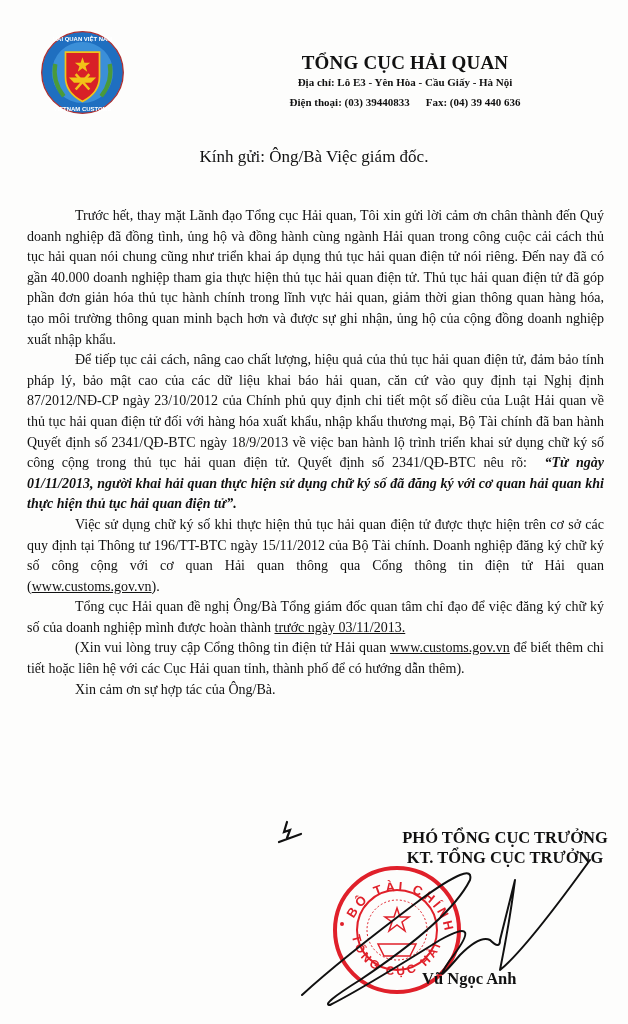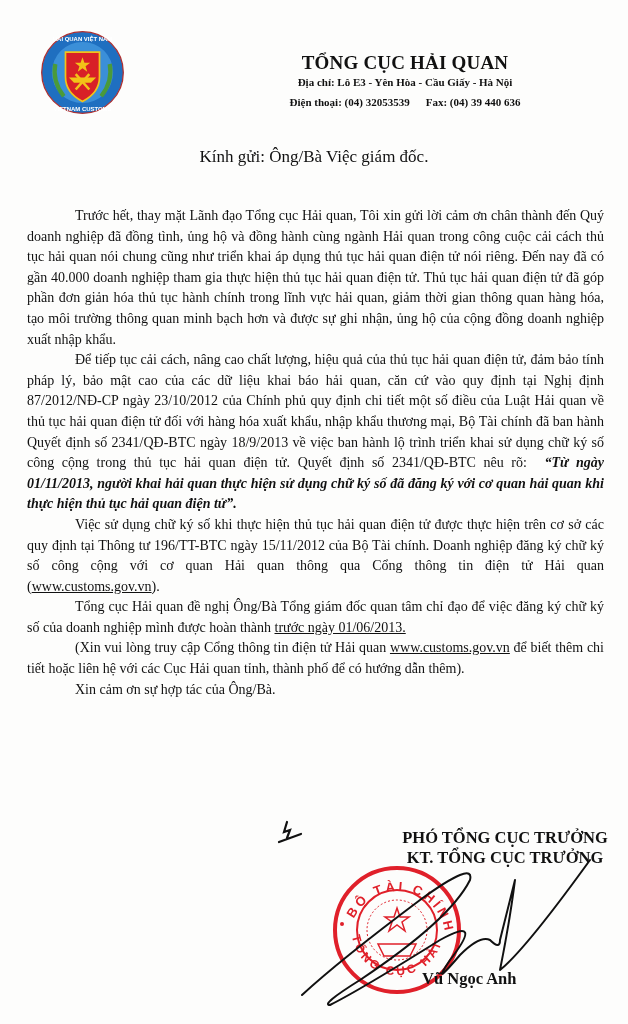--- a/index.html
+++ b/index.html
@@ -49,31 +49,31 @@
     <path d="M34 56 L66 56 L60 62 L40 62 Z" fill="#f2c318"></path>
     <path d="M42 52 L58 70 M58 52 L42 70" stroke="#f2c318" stroke-width="3"></path>
     <text x="50" y="13" font-size="7" fill="#ffffff" text-anchor="middle" font-family="Liberation Sans, sans-serif" font-weight="bold">HẢI QUAN VIỆT NAM</text>
     <text x="50" y="95" font-size="7" fill="#ffffff" text-anchor="middle" font-family="Liberation Sans, sans-serif" font-weight="bold">VIETNAM CUSTOMS</text>
   </svg>
 
   <div class="header">
     <div class="org">TỔNG CỤC HẢI QUAN</div>
     <div class="line">Địa chỉ: Lô E3 - Yên Hòa -  Cầu Giấy - Hà Nội</div>
     <div class="line phone">
-      <span>Điện thoại: (04) 32053539</span><span class="gap"></span><span>Fax: (04) 39 440 636</span>
+      <span>Điện thoại: (03) 39440833</span><span class="gap"></span><span>Fax: (04) 39 440 636</span>
     </div>
   </div>
 
   <div class="greeting">Kính gửi: Ông/Bà Việc giám đốc.</div>
 
   <div class="body">
     <p>Trước hết, thay mặt Lãnh đạo Tổng cục Hải quan, Tôi xin gửi lời cảm ơn chân thành đến Quý doanh nghiệp đã đồng tình, ủng hộ và đồng hành cùng ngành Hải quan trong công cuộc cải cách thủ tục hải quan nói chung cũng như triển khai áp dụng thủ tục hải quan điện tử nói riêng. Đến nay đã có gần 40.000 doanh nghiệp tham gia thực hiện thủ tục hải quan điện tử. Thủ tục hải quan điện tử đã góp phần đơn giản hóa thủ tục hành chính trong lĩnh vực hải quan, giảm thời gian thông quan hàng hóa, tạo môi trường thông quan minh bạch hơn và được sự ghi nhận, ủng hộ của cộng đồng doanh nghiệp xuất nhập khẩu.</p>
     <p><span>Để tiếp tục cải cách, nâng cao chất lượng, hiệu quả của thủ tục hải quan điện tử, đảm bảo tính pháp lý, bảo mật cao của các dữ liệu khai báo hải quan, căn cứ vào quy định tại Nghị định 87/2012/NĐ-CP ngày 23/10/2012 của Chính phủ quy định chi tiết một số điều của Luật Hải quan về thủ tục hải quan điện tử đối với hàng hóa xuất khẩu, nhập khẩu thương mại, Bộ Tài chính đã ban hành Quyết định số 2341/QĐ-BTC ngày 18/9/2013 về việc ban hành lộ trình triển khai sử dụng chữ ký số công cộng trong thủ tục hải quan điện tử. Quyết định số 2341/QĐ-BTC nêu rõ: </span><span class="q">“Từ  ngày 01/11/2013, người khai hải quan thực hiện sử dụng chữ ký số đã đăng ký với cơ quan hải quan khi thực hiện thủ tục hải quan điện tử”.</span></p>
     <p><span>Việc sử dụng chữ ký số khi thực hiện thủ tục hải quan điện tử được thực hiện trên cơ sở các quy định tại Thông tư 196/TT-BTC ngày 15/11/2012 của Bộ Tài chính. Doanh nghiệp đăng ký chữ ký số công cộng với cơ quan Hải quan thông qua Cổng thông tin điện tử Hải quan (</span><span class="lnk">www.customs.gov.vn</span><span>).</span></p>
-    <p><span>Tổng cục Hải quan đề nghị Ông/Bà Tổng giám đốc quan tâm chỉ đạo để việc đăng ký chữ ký số của doanh nghiệp mình được hoàn thành </span><span class="u">trước ngày 01/06/2013.</span></p>
+    <p><span>Tổng cục Hải quan đề nghị Ông/Bà Tổng giám đốc quan tâm chỉ đạo để việc đăng ký chữ ký số của doanh nghiệp mình được hoàn thành </span><span class="u">trước ngày 03/11/2013.</span></p>
     <p><span>(Xin vui lòng truy cập Cổng thông tin điện tử Hải quan </span><span class="lnk">www.customs.gov.vn</span><span> để biết thêm chi tiết hoặc liên hệ với các Cục Hải quan tỉnh, thành phố để có hướng dẫn thêm).</span></p>
     <p class="closing">Xin cảm ơn sự hợp tác của Ông/Bà.</p>
   </div>
 
   <svg class="initial" viewBox="0 0 30 28">
     <path d="M12 4 L9 14 L15 12 L12 20 M4 24 L26 16" stroke="#111" stroke-width="2.2" fill="none" stroke-linecap="round"></path>
   </svg>
 
   <div class="sig">
     <div>PHÓ TỔNG CỤC TRƯỞNG</div>

